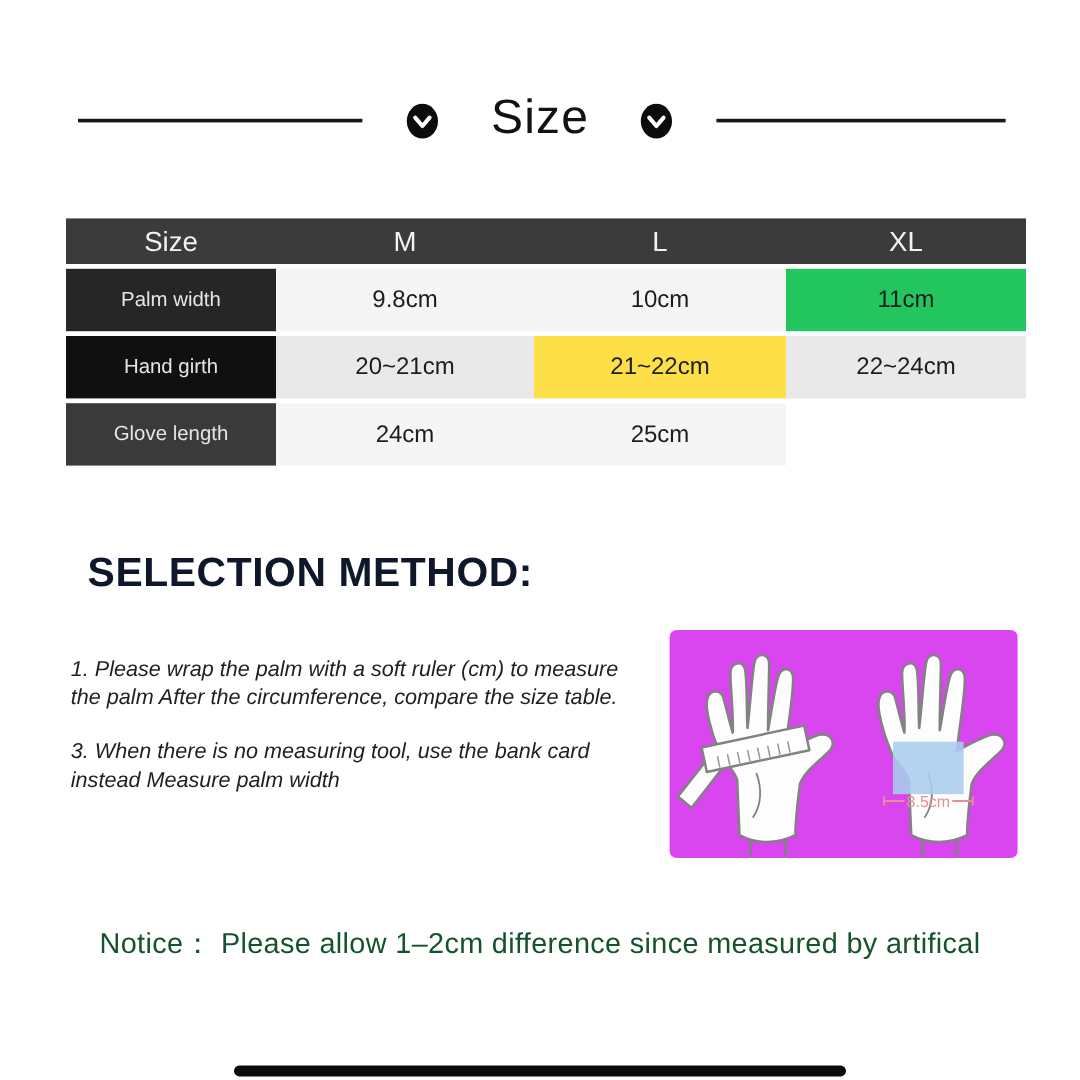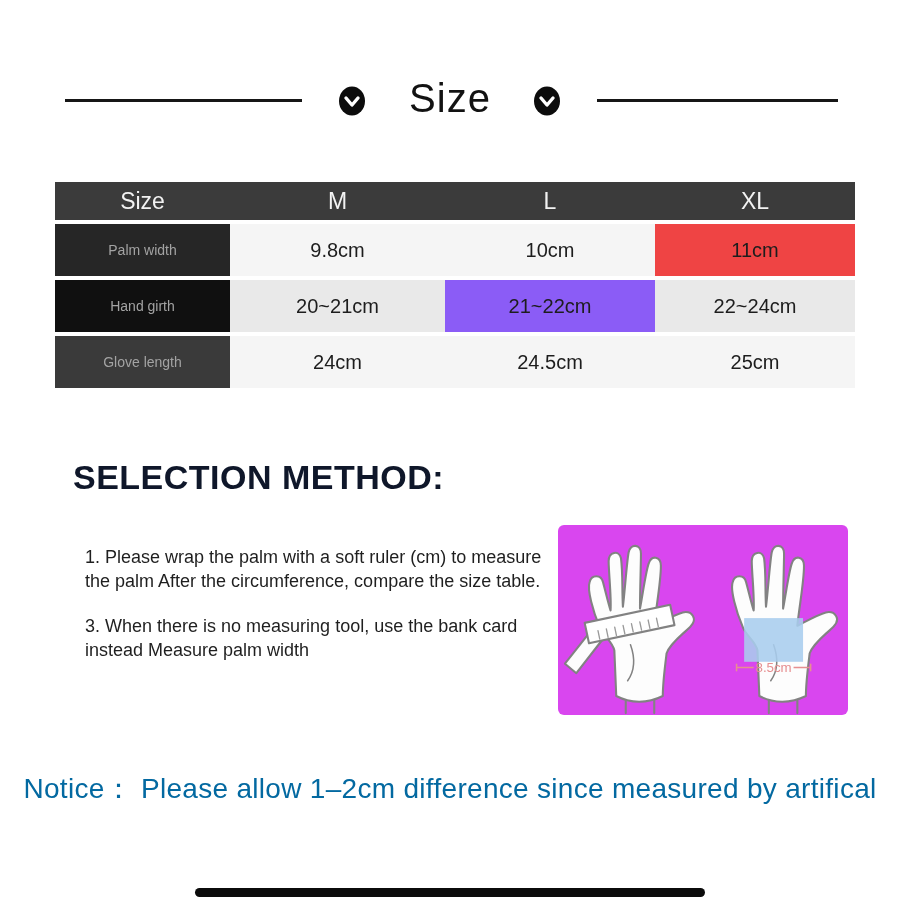--- a/index.html
+++ b/index.html
@@ -19,41 +19,41 @@
     font-size:40px;font-weight:500;color:#121212;letter-spacing:1px;
   }
   
   .size-table{
     position:absolute;left:55px;top:182px;width:800px;
     display:grid;grid-template-columns:175px 215px 210px 200px;
     grid-template-rows:38px 52px 52px 52px;row-gap:4px;
   }
   .cell{display:flex;align-items:center;justify-content:center;}
   .cell.head{background:#3b3b3b;color:#f2f2f2;font-size:23px;}
-  .cell.rowlabel{color:#a3a3a3;font-size:14px;}
+  .cell.rowlabel{color:#e5e5e5;font-size:17px;}
   .cell.val{color:#1d1d1d;font-size:20px;}
   
   .sel-heading{
     position:absolute;left:73px;top:458px;
     font-size:34px;font-weight:700;color:#0f172a;letter-spacing:0.5px;
   }
-  .steps{position:absolute;left:85px;top:546px;width:462px;}
+  .steps{position:absolute;left:59px;top:546px;width:462px;font-style:italic;}
   .steps p{
     margin:0 0 21px 0;font-size:18px;line-height:1.33;color:#1f1f1f;
   }
   
   .hands-panel{
     position:absolute;left:558px;top:525px;width:290px;height:190px;
     background:#d946ef;border-radius:6px;display:flex;
   }
   .hands-panel svg{width:145px;height:190px;}
   
   .notice{
     position:absolute;left:0;top:770px;width:900px;text-align:center;
-    font-size:28px;color:#0369a1;letter-spacing:0.3px;
+    font-size:24px;color:#14532d;letter-spacing:0.3px;
   }
   
   .home-bar{
     position:absolute;left:195px;top:888px;width:510px;height:9px;
     background:#0b0b0b;border-radius:5px;
   }
 </style>
 </head>
 <body>
 
@@ -81,30 +81,29 @@
 
   <div class="size-table">
     <div class="cell head">Size</div>
     <div class="cell head">M</div>
     <div class="cell head">L</div>
     <div class="cell head">XL</div>
 
     <div class="cell rowlabel r1" style="background:#262626">Palm width</div>
     <div class="cell val" style="background:#f5f5f5">9.8cm</div>
     <div class="cell val" style="background:#f5f5f5">10cm</div>
-    <div class="cell val" style="background:#ef4444">11cm</div>
+    <div class="cell val" style="background:#22c55e">11cm</div>
 
     <div class="cell rowlabel" style="background:#101010">Hand girth</div>
     <div class="cell val" style="background:#e9e9e9">20~21cm</div>
-    <div class="cell val" style="background:#8b5cf6">21~22cm</div>
+    <div class="cell val" style="background:#fde047">21~22cm</div>
     <div class="cell val" style="background:#e9e9e9">22~24cm</div>
 
     <div class="cell rowlabel" style="background:#3a3a3a">Glove length</div>
     <div class="cell val" style="background:#f5f5f5">24cm</div>
-    <div class="cell val" style="background:#f5f5f5">24.5cm</div>
     <div class="cell val" style="background:#f5f5f5">25cm</div>
   </div>
 
   <div class="sel-heading">SELECTION METHOD:</div>
 
   <div class="steps">
     <p>1. Please wrap the palm with a soft ruler (cm) to measure the palm After the circumference, compare the size table.</p>
     <p>3. When there is no measuring tool, use the bank card instead Measure palm width</p>
   </div>
 

